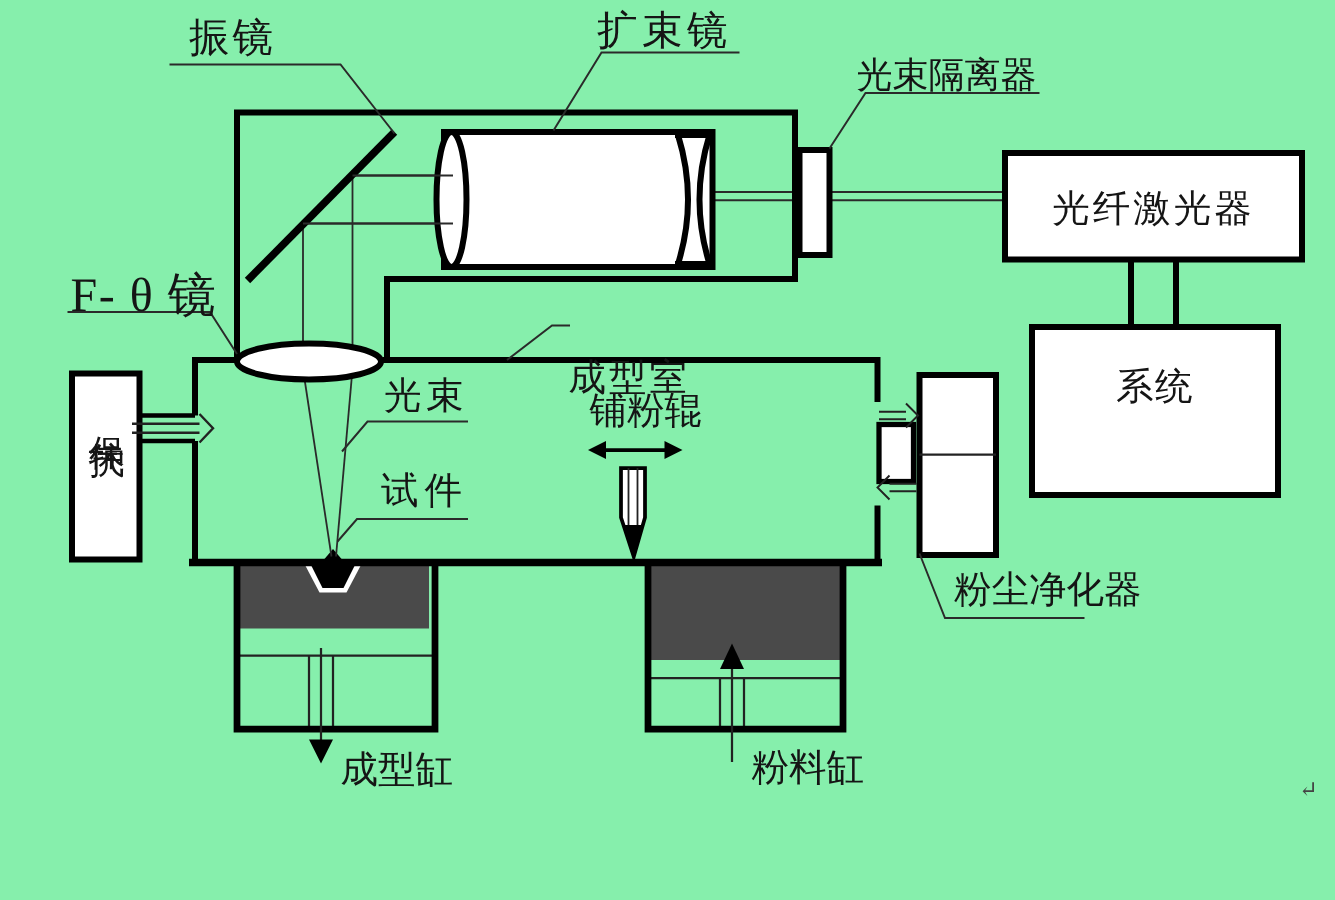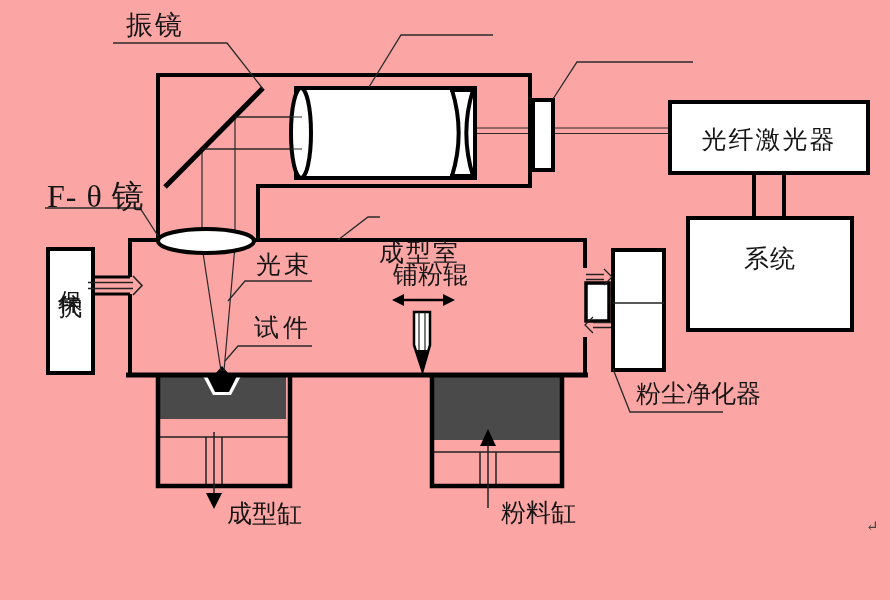--- a/index.html
+++ b/index.html
@@ -1,19 +1,19 @@
 <!DOCTYPE html>
 <html><head>
 <meta charset="utf-8">
 <style>
   html,body{margin:0;padding:0;background:#ffffff;}
   .stage{
     position:relative;
     width:890px;height:600px;
-    background:#fca5a5;
+    background:#86efac;
     overflow:hidden;
     font-family:"Liberation Serif","DejaVu Serif",serif;
   }
   .stage svg{position:absolute;left:0;top:0;}
   .lbl{
     position:absolute;
     color:#151515;
     font-size:25px;
     line-height:1.05;
     white-space:nowrap;
@@ -149,20 +149,22 @@
       <path d="M693,62 L577,62 L553,99"></path>
       <path d="M45,208 L140,208 L158,236"></path>
       <path d="M380,217 L368,217 L338,240"></path>
       <path d="M312,281 L245,281 L228,301"></path>
       <path d="M312,346 L238,346 L225,361"></path>
       <path d="M613,369 L630,412 L723,412"></path>
     </g>
   </svg>
 
   <span class="lbl lbl-zhenjing">振镜</span>
+  <span class="lbl lbl-kuoshujing">扩束镜</span>
+  <span class="lbl lbl-geliqi">光束隔离器</span>
   <span class="lbl lbl-ftheta">F- θ 镜</span>
   <span class="lbl lbl-chengxingshi">成型室</span>
   <span class="lbl lbl-guangshu">光束</span>
   <span class="lbl lbl-pufengun">铺粉辊</span>
   <span class="lbl lbl-shijian">试件</span>
   <span class="lbl lbl-baohuqi">保护气</span>
   <span class="lbl lbl-jinghuaqi">粉尘净化器</span>
   <span class="lbl lbl-chengxinggang">成型缸</span>
   <span class="lbl lbl-fenliaogang">粉料缸</span>
   <span class="lbl lbl-laser">光纤激光器</span>

